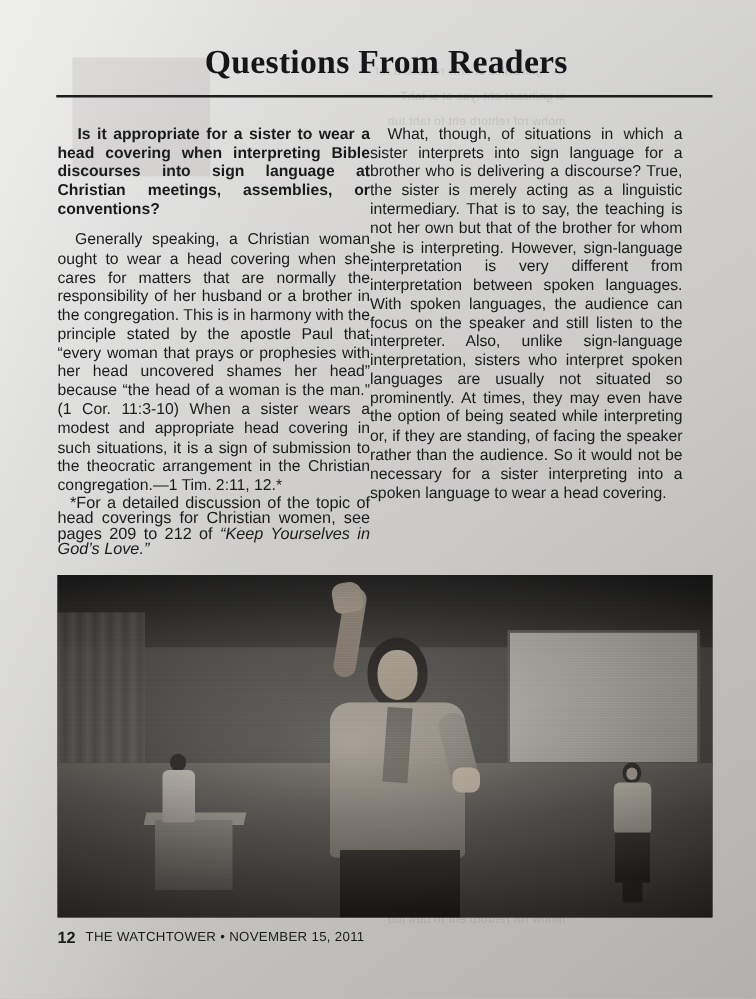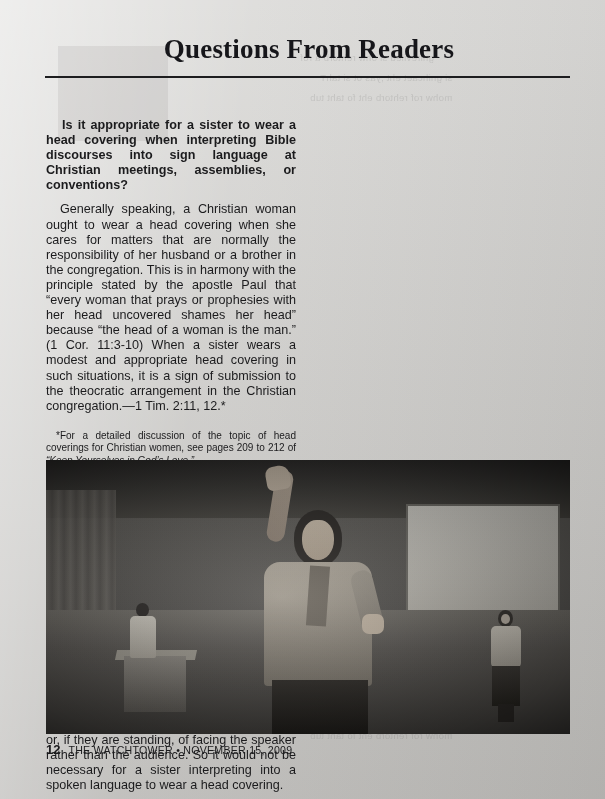--- a/index.html
+++ b/index.html
@@ -75,26 +75,24 @@
     position: absolute;
     left: 45px;
     right: 35px;
     top: 76px;
     height: 2px;
     background: #1d1d1f;
   }
 
   .cols {
     position: absolute;
-    top: 118px;
+    top: 100px;
     left: 46px;
     width: 524px;
     display: flex;
-    gap: 24px;
-    flex-direction: column;
   }
   .col {
     width: 250px;
   }
   p {
     margin: 0 0 0 0;
     font-family: "Liberation Sans", sans-serif;
     font-size: 12.6px;
     line-height: 15.1px;
     color: #1b1b1d;
@@ -104,22 +102,22 @@
   }
   .question {
     font-weight: bold;
     text-indent: 16px;
     margin-bottom: 9px;
   }
   .body-p {
     text-indent: 14px;
   }
   .footnote {
-    margin-top: 16px;
-    font-size: 10px;
+    margin-top: 0;
+    font-size: 13px;
     line-height: 12.4px;
     text-indent: 10px;
   }
   .footnote .ital {
     font-style: italic;
   }
 
   .photo {
     position: absolute;
     left: 46px;
@@ -355,17 +353,17 @@
         <div class="hand-side"></div>
         <div class="skirt"></div>
       </div>
 
       <div class="vignette"></div>
       <div class="grain"></div>
     </div>
 
     <div class="footer">
       <span class="page-num">12</span>
-      <span class="footer-text">THE WATCHTOWER • NOVEMBER 15, 2009</span>
+      <span class="footer-text">THE WATCHTOWER • NOVEMBER 15, 2011</span>
     </div>
 
   </div>
 </div>
 
 </body></html>

